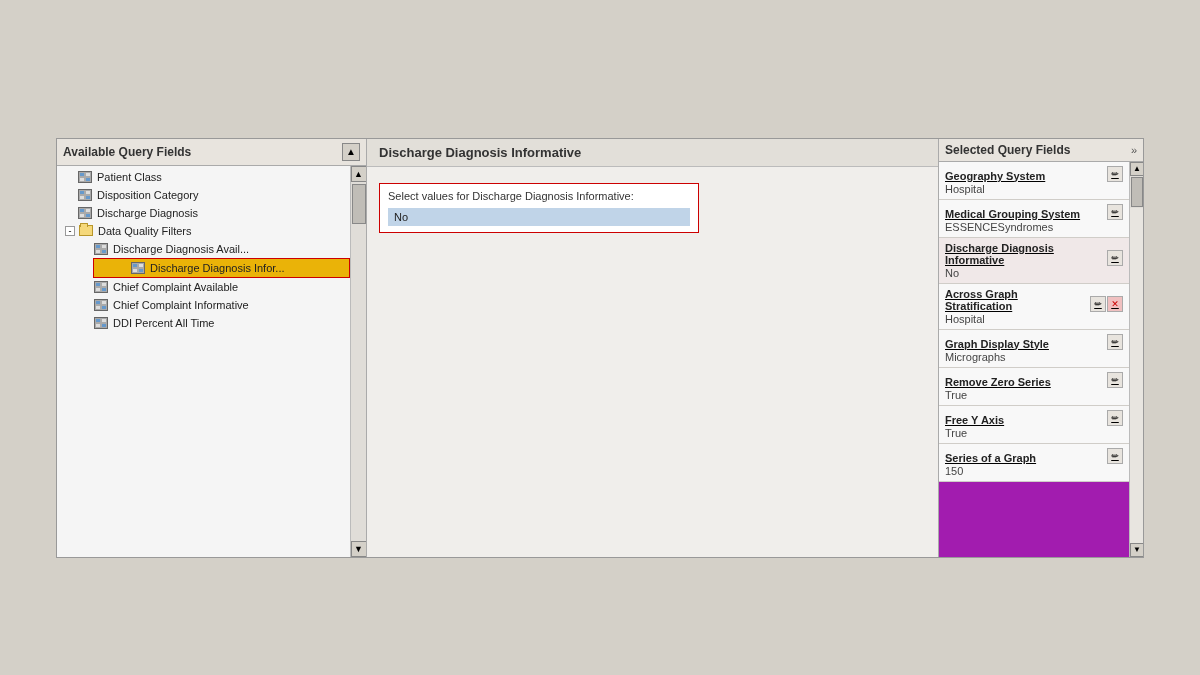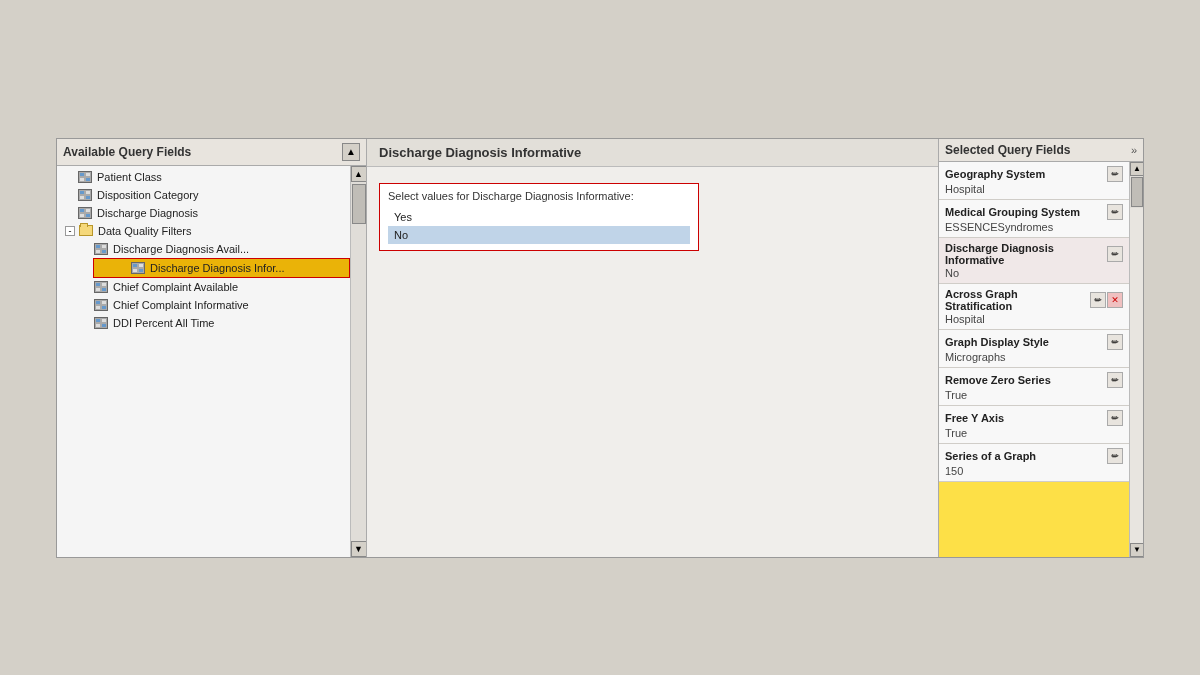--- a/index.html
+++ b/index.html
@@ -225,21 +225,21 @@
       cursor: pointer;
     }
     .select-option.selected-opt {
       background: #c0d4e8;
     }
 
     
     .right-panel {
       width: 205px;
       min-width: 205px;
-      background: #fde047;
+      background: #a21caf;
       border-left: 1px solid #aaa;
       display: flex;
       flex-direction: column;
       overflow: hidden;
     }
     .right-panel-header {
       background: #e8e4de;
       border-bottom: 1px solid #aaa;
       padding: 4px 6px;
       display: flex;
@@ -255,22 +255,23 @@
     .query-field-item {
       border-bottom: 1px solid #d0cdc8;
       padding: 4px 6px;
       background: #f8f8f8;
     }
     .query-field-item.highlighted {
       background: #f0e8e8;
     }
     .query-field-header {
       display: flex;
-      align-items: center;
+      align-items: flex-end;
       justify-content: space-between;
+      text-decoration: underline;
     }
     .query-field-name {
       font-size: 11px;
       font-weight: bold;
       color: #222;
       flex: 1;
     }
     .query-field-actions {
       display: flex;
       gap: 1px;
@@ -444,23 +445,20 @@
     </div>
   </div>
 
   <div class="center-panel">
     <div class="center-header">
       <span>Discharge Diagnosis Informative</span>
     </div>
     <div class="center-body">
       <div class="select-box">
         <div class="select-label">Select values for Discharge Diagnosis Informative:</div>
-        <div class="select-option">
-          <span>Yes</span>
-        </div>
         <div class="select-option selected-opt">
           <span>No</span>
         </div>
       </div>
     </div>
   </div>
 
   <div class="right-panel">
     <div class="right-panel-header">
       <span class="right-panel-title">Selected Query Fields</span>

